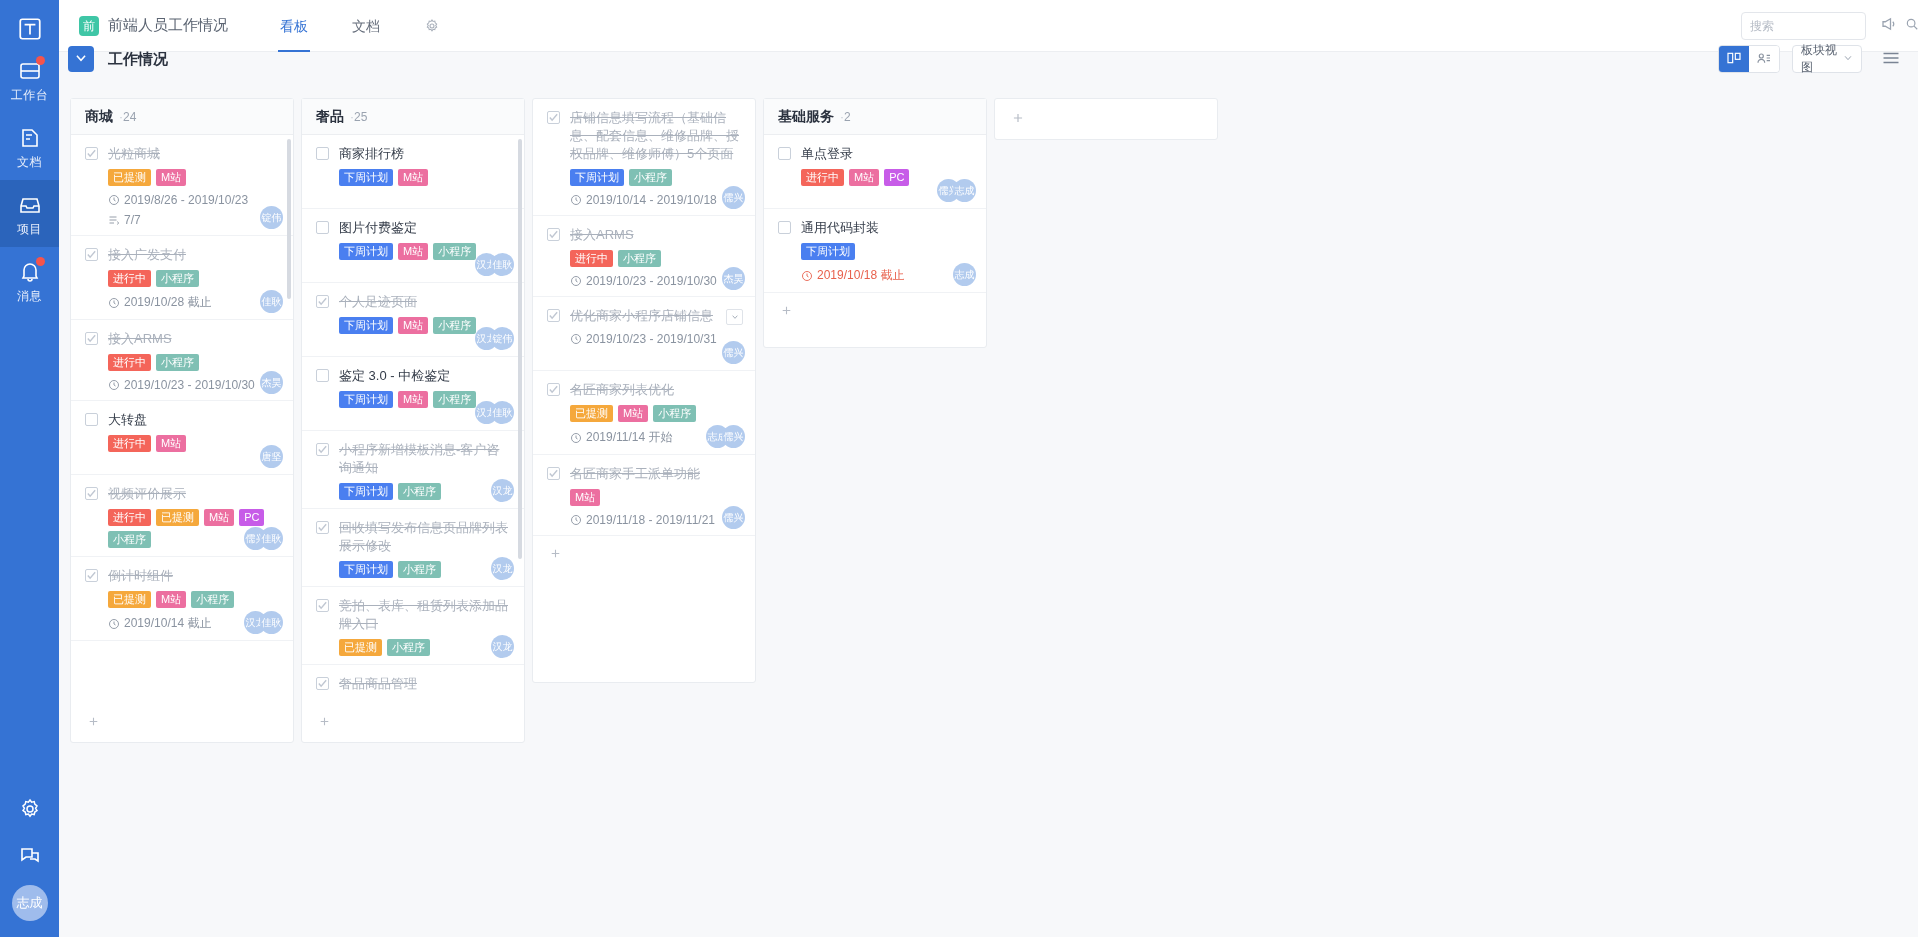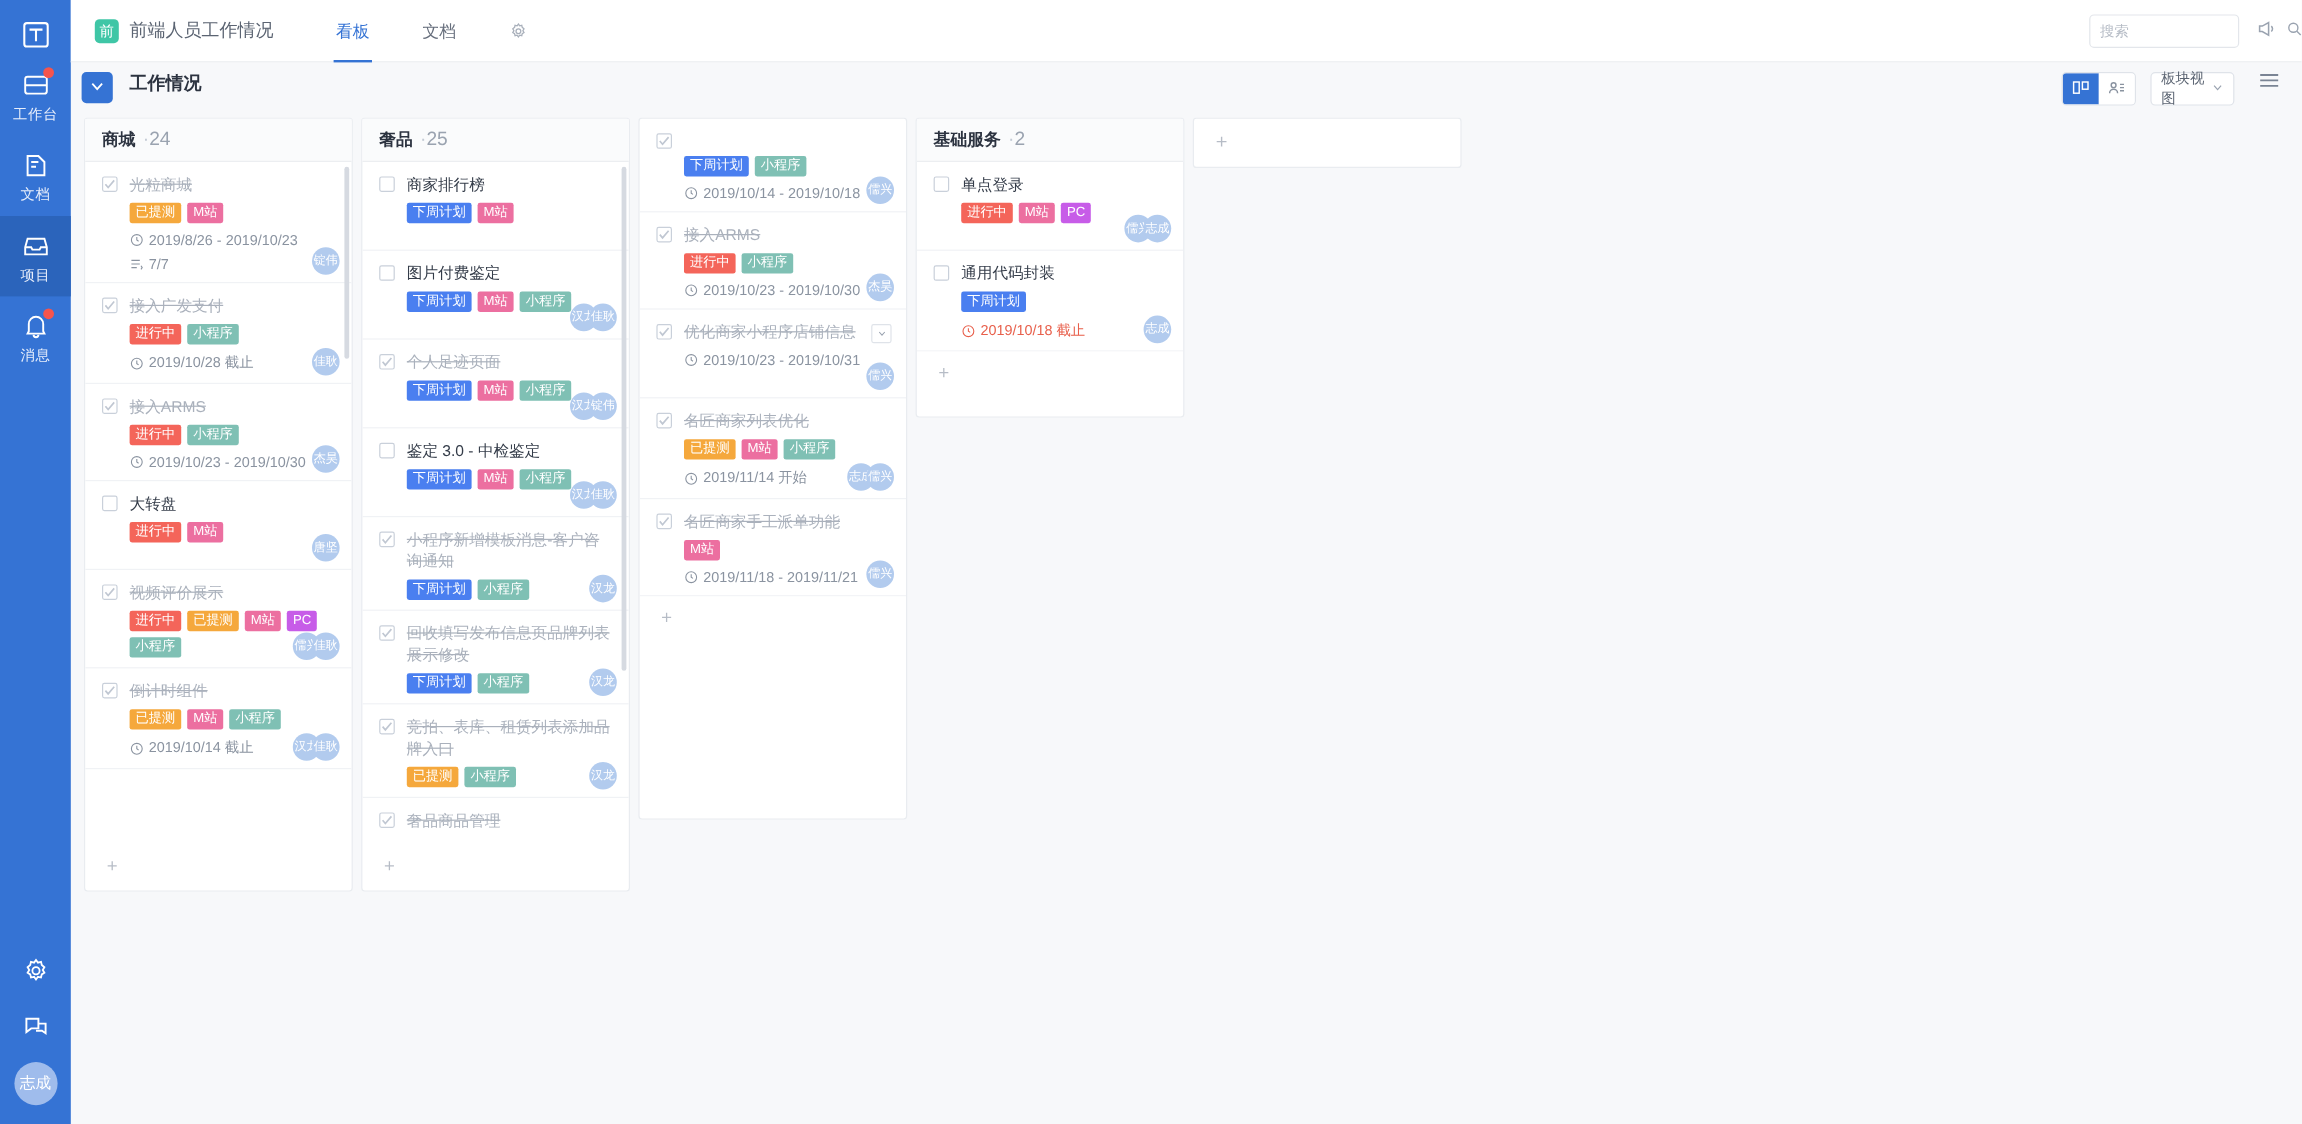--- a/index.html
+++ b/index.html
@@ -49,22 +49,22 @@
     width:128px; height:28px; border:1px solid #e3e6eb; border-radius:4px;
     display:flex; align-items:center; padding:0 8px; background:#fff; width:125px;
   }
   .search-box input { border:0; outline:0; flex:1; font-size:12px; color:#333; font-family:inherit; background:transparent;}
   .search-box input::placeholder { color:#b6bcc6; }
   .search-box svg { width:14px; height:14px; }
   .bell-ico { margin:0 20px 0 14px; cursor:pointer; }
   .bell-ico svg { width:18px; height:18px; }
   
   #boardhead {
-    position:absolute; left:59px; top:60px; width:1859px; height:46px;
-    display:flex; 
+    position:absolute; left:59px; top:36px; width:1859px; height:46px;
+    display:flex; align-items:center;
   }
   .collapse-btn {
     width:26px; height:26px; border-radius:4px; background:#3573d4; color:#fff;
     display:flex; align-items:center; justify-content:center; margin-left:9px; cursor:pointer;
   }
   .collapse-btn svg { width:14px; height:14px; }
   .board-name { margin-left:14px; font-size:15px; font-weight:bold; color:#2c3340; }
   #boardhead .grow { flex:1; }
   .view-toggle { display:flex; border:1px solid #dfe3e9; border-radius:4px; overflow:hidden; height:28px;}
   .view-toggle .vt {
@@ -86,21 +86,21 @@
   }
   .column {
     width:224px; margin-left:7px; background:#fff; border:1px solid #e9ecf0; border-radius:3px;
     display:flex; flex-direction:column; max-height:645px;
   }
   .col-head {
     height:36px; background:#fafbfc; border-bottom:1px solid #eceef1;
     display:flex; align-items:center; padding:0 14px; flex:0 0 36px;
   }
   .col-name { font-size:14px; font-weight:bold; color:#2c3340; }
-  .col-count { font-size:16px; color:#9aa3b0; margin-left:6px; }
+  .col-count { font-size:12px; color:#9aa3b0; margin-left:6px; }
   .col-count .d { color:#c3cad4; }
   .col-body { overflow:hidden; position:relative; }
   .card {
     padding:10px 14px 8px; border-bottom:1px solid #f0f2f5; position:relative; min-height:74px; cursor:pointer;
   }
   .card-row { display:flex; align-items:flex-start; }
   .cb {
     width:13px; height:13px; border:1px solid #c9d0da; border-radius:2px; margin-top:2px; flex:0 0 13px;
     background:#fff; display:flex; align-items:center; justify-content:center; cursor:pointer;
   }
@@ -577,20 +577,21 @@
     </div>
     <div class="column" style="height: 585px;">
       <div class="col-body">
         <div class="card done">
           <div class="card-row">
             <span class="cb checked">
               <svg viewBox="0 0 24 24" fill="none" stroke="#c0c7d2" stroke-width="3">
                 <path d="M4 12l5 6L20 5"></path>
               </svg>
             </span>
+            <span class="ctitle">店铺信息填写流程（基础信息、配套信息、维修品牌、授权品牌、维修师傅）5个页面</span>
           </div>
           <div class="tags">
             <span class="tag" style="background:#4a7ff0">下周计划</span>
             <span class="tag" style="background:#7fc0b4">小程序</span>
           </div>
           <div class="meta">
             <svg viewBox="0 0 24 24" fill="none" stroke="currentColor" stroke-width="1.8">
               <circle cx="12" cy="12" r="9"></circle>
               <path d="M12 7v5l3 2"></path>
             </svg>

